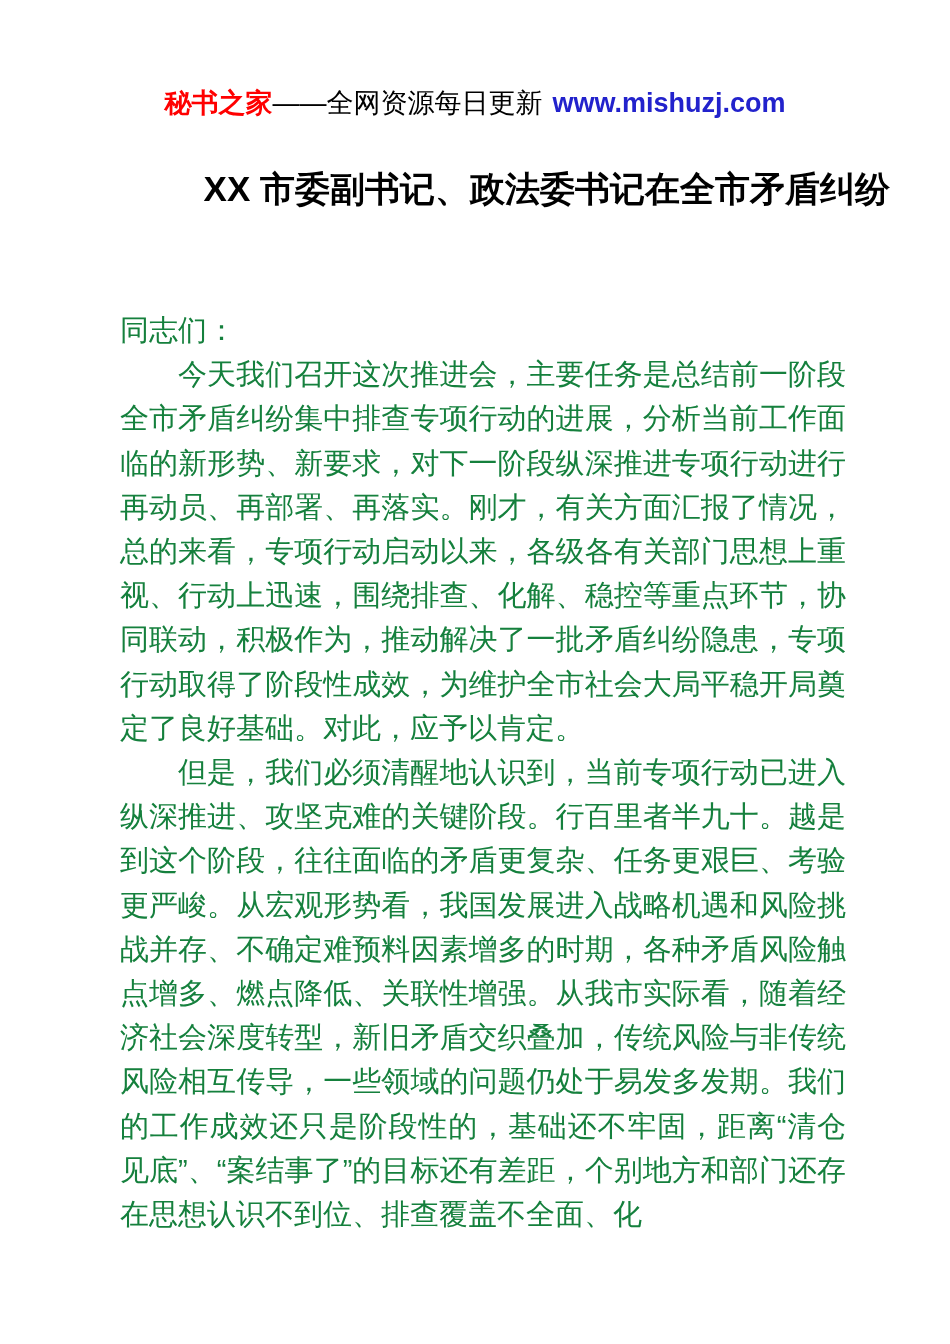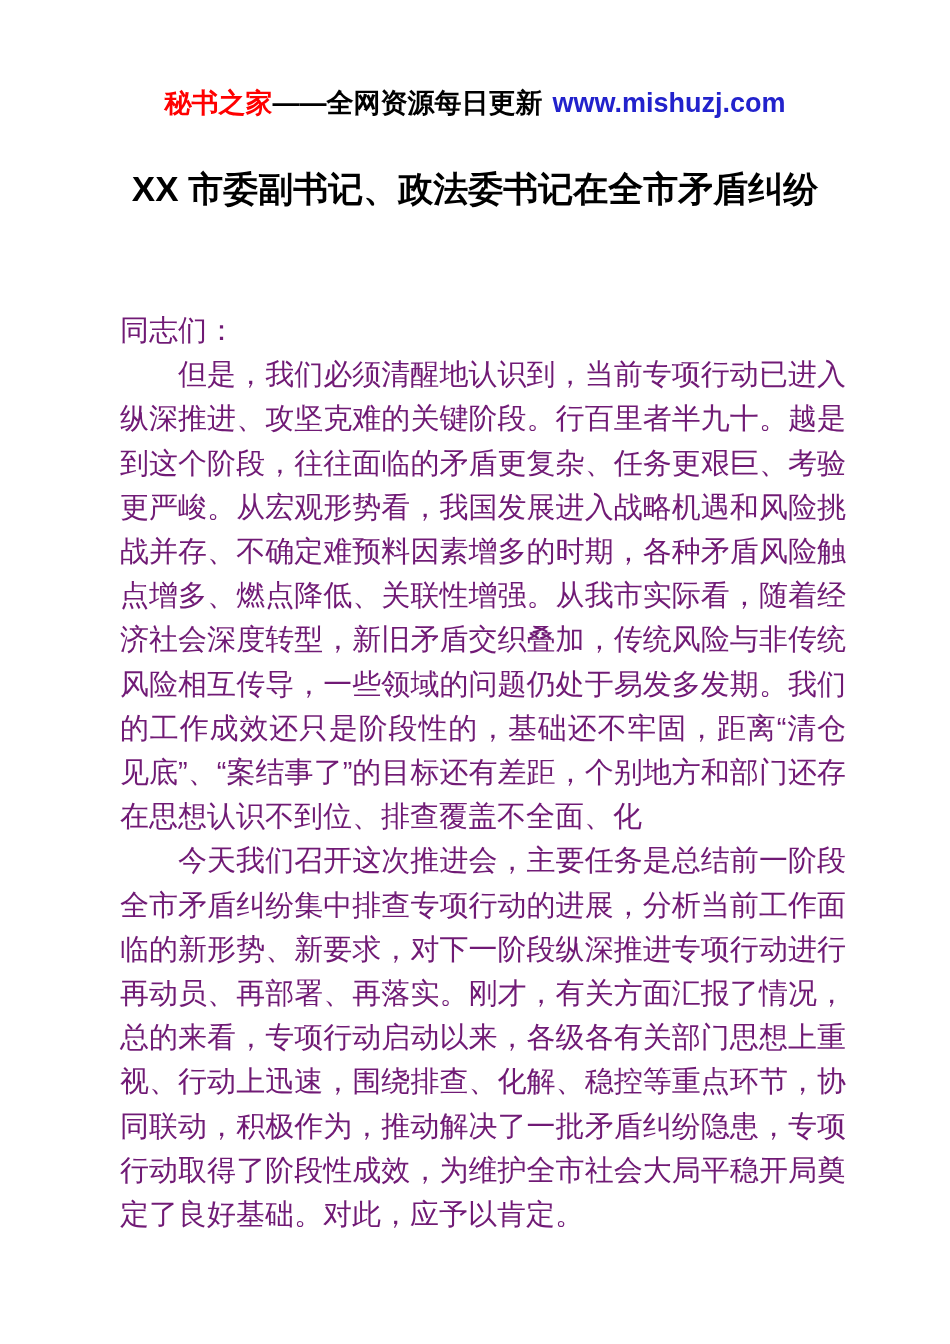--- a/index.html
+++ b/index.html
@@ -26,64 +26,64 @@
     font-size: 27px;
     line-height: 32px;
     white-space: nowrap;
   }
   .site-name {
     color: #ff0000;
     font-weight: 700;
   }
   .site-tagline {
     color: #000000;
-    font-weight: 700;
+    font-weight: 400;
     text-align: right;
   }
   .site-url {
     color: #2222cc;
     font-weight: 700;
     margin-left: 10px;
   }
   .doc-title {
     position: absolute;
     top: 166px;
     left: 60px;
     right: 60px;
-    text-align: center;
+    text-align: right;
     font-size: 35px;
     font-weight: 700;
     line-height: 46px;
     color: #000000;
   }
   .doc-body {
     position: absolute;
     top: 308px;
     left: 120px;
     width: 726px;
     font-size: 29px;
     line-height: 44.2px;
     text-align: justify;
-    color: #701a75;
+    color: #15803d;
   }
   .doc-body p { margin: 0; }
   .doc-body p.indent { text-indent: 2em; }
 </style>
 </head>
 <body>
 
 <div class="page">
 
   <div class="site-header">
     <span class="site-name">秘书之家</span><span class="site-tagline">——全网资源每日更新</span><span class="site-url">www.mishuzj.com</span>
   </div>
 
   <div class="doc-title">
     <div>XX 市委副书记、政法委书记在全市矛盾纠纷</div>
   </div>
 
   <div class="doc-body">
     <p>同志们：</p>
+    <p class="indent">今天我们召开这次推进会，主要任务是总结前一阶段全市矛盾纠纷集中排查专项行动的进展，分析当前工作面临的新形势、新要求，对下一阶段纵深推进专项行动进行再动员、再部署、再落实。刚才，有关方面汇报了情况，总的来看，专项行动启动以来，各级各有关部门思想上重视、行动上迅速，围绕排查、化解、稳控等重点环节，协同联动，积极作为，推动解决了一批矛盾纠纷隐患，专项行动取得了阶段性成效，为维护全市社会大局平稳开局奠定了良好基础。对此，应予以肯定。</p>
     <p class="indent">但是，我们必须清醒地认识到，当前专项行动已进入纵深推进、攻坚克难的关键阶段。行百里者半九十。越是到这个阶段，往往面临的矛盾更复杂、任务更艰巨、考验更严峻。从宏观形势看，我国发展进入战略机遇和风险挑战并存、不确定难预料因素增多的时期，各种矛盾风险触点增多、燃点降低、关联性增强。从我市实际看，随着经济社会深度转型，新旧矛盾交织叠加，传统风险与非传统风险相互传导，一些领域的问题仍处于易发多发期。我们的工作成效还只是阶段性的，基础还不牢固，距离“清仓见底”、“案结事了”的目标还有差距，个别地方和部门还存在思想认识不到位、排查覆盖不全面、化</p>
-    <p class="indent">今天我们召开这次推进会，主要任务是总结前一阶段全市矛盾纠纷集中排查专项行动的进展，分析当前工作面临的新形势、新要求，对下一阶段纵深推进专项行动进行再动员、再部署、再落实。刚才，有关方面汇报了情况，总的来看，专项行动启动以来，各级各有关部门思想上重视、行动上迅速，围绕排查、化解、稳控等重点环节，协同联动，积极作为，推动解决了一批矛盾纠纷隐患，专项行动取得了阶段性成效，为维护全市社会大局平稳开局奠定了良好基础。对此，应予以肯定。</p>
   </div>
 
 </div>
 
 </body></html>

